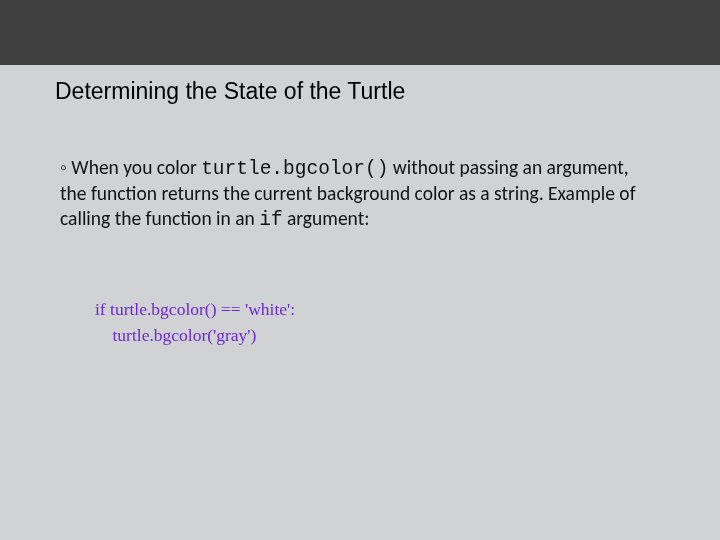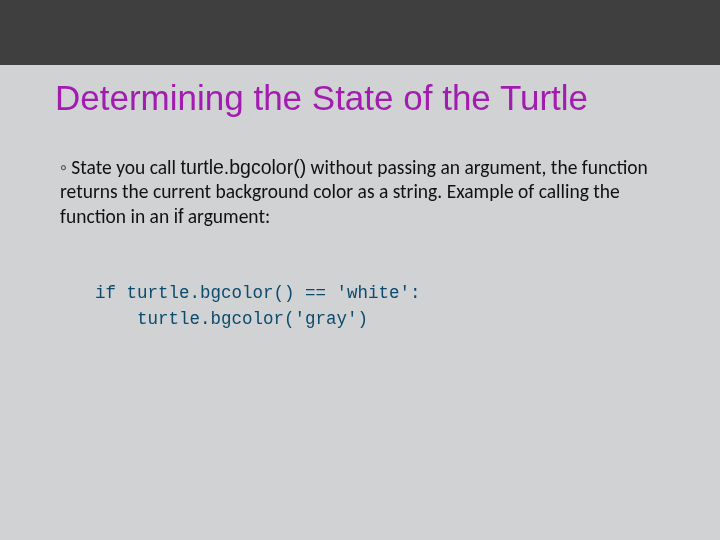--- a/index.html
+++ b/index.html
@@ -20,57 +20,57 @@
     top: 0;
     width: 720px;
     height: 65px;
     background: #3f3f3f;
   }
   .title {
     position: absolute;
     left: 55px;
     top: 78px;
     font-family: Arial, Helvetica, sans-serif;
-    font-size: 35px;
+    font-size: 23px;
     font-weight: 400;
-    color: #a21caf;
+    color: #000000;
     letter-spacing: 0px;
   }
   .bullet-block {
     position: absolute;
     left: 60px;
     top: 155px;
     width: 595px;
     font-size: 19.5px;
     line-height: 1.25;
     color: #111;
   }
   .bullet-mark {
     display: inline;
     color: #555;
   }
   .mono {
-    font-family: Liberation Sans, sans-serif;
+    font-family: Liberation Mono, monospace;
   }
   .code-block {
     position: absolute;
     left: 95px;
-    top: 280px;
-    font-family: Liberation Mono, monospace;
+    top: 296px;
+    font-family: Liberation Serif, serif;
     font-size: 17.5px;
     line-height: 1.5;
-    color: #0c4a6e;
+    color: #6d28d9;
     white-space: pre;
   }
 </style>
 </head>
 <body>
 
 <div class="title-bar"></div>
 
 <div class="title">Determining the State of the Turtle</div>
 
 <div class="bullet-block">
-  <span class="bullet-mark">◦ </span><span>State you call </span><span class="mono">turtle.bgcolor()</span><span> without passing an argument, the function returns the current background color as a string. Example of calling the function in an </span><span class="mono">if</span><span> argument:</span>
+  <span class="bullet-mark">◦ </span><span>When you color </span><span class="mono">turtle.bgcolor()</span><span> without passing an argument, the function returns the current background color as a string. Example of calling the function in an </span><span class="mono">if</span><span> argument:</span>
 </div>
 
 <div class="code-block"><span>if turtle.bgcolor() == 'white':</span>
 <span>    turtle.bgcolor('gray')</span></div>
 
 </body></html>

